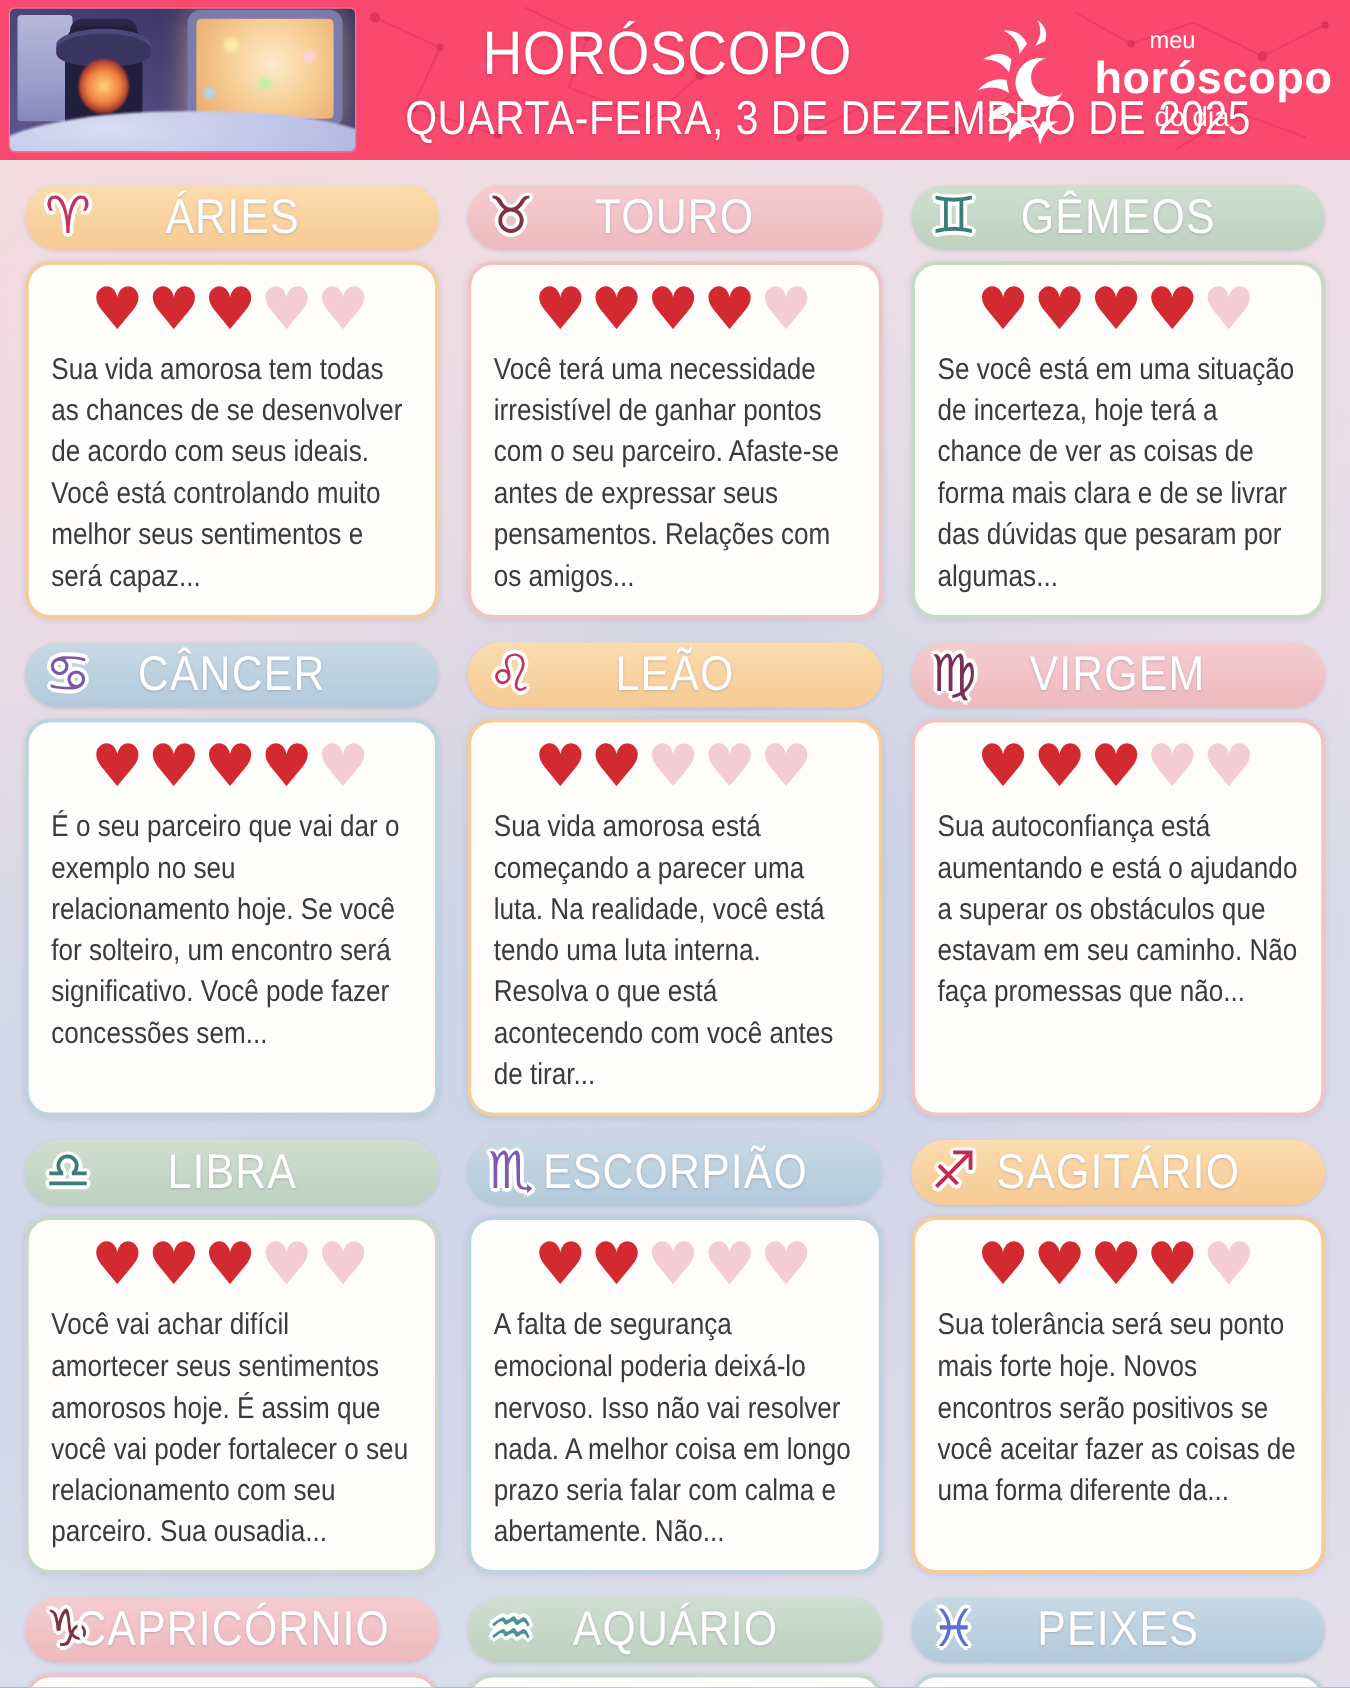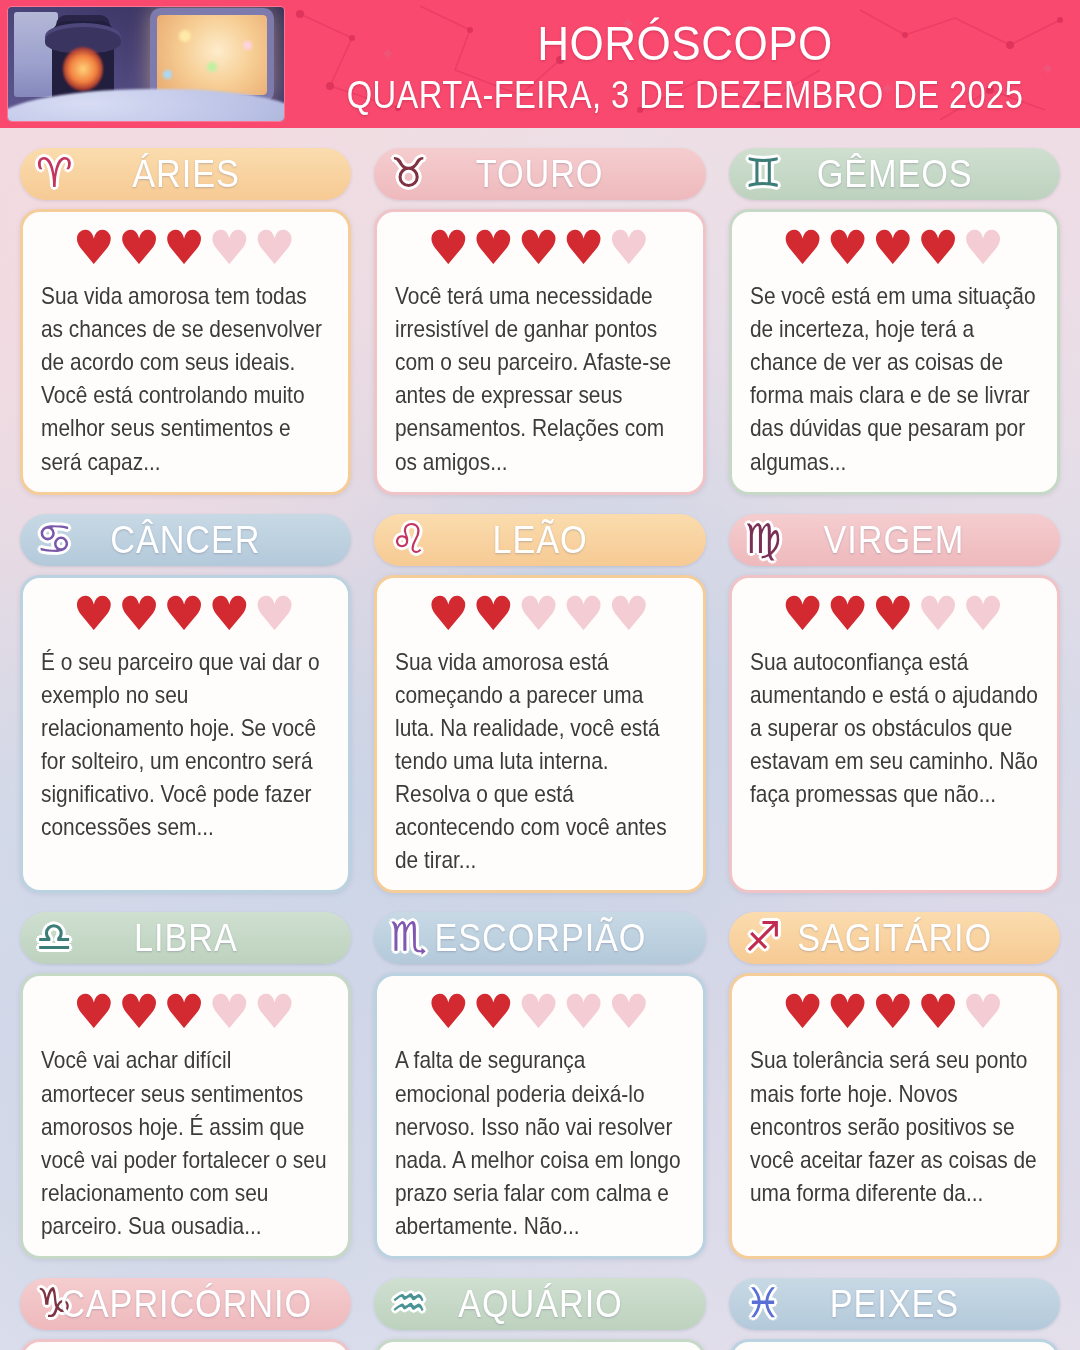--- a/index.html
+++ b/index.html
@@ -124,20 +124,40 @@
           <div class="ph-glow"></div>
         </div>
       <div class="ph-snow"></div>
     </div>
 
     <div class="banner-titles">
       <h1 class="banner-title">HORÓSCOPO</h1>
       <h2 class="banner-subtitle">QUARTA-FEIRA, 3 DE DEZEMBRO DE 2025</h2>
     </div>
 
+    <div class="brand">
+      <svg width="104" height="112" viewBox="0 0 100 108">
+        <g fill="#ffffff">
+          <path d="M50 8 C54 16 52 22 48 28 L56 24 C58 18 56 12 50 8 Z"></path>
+          <path d="M24 16 C32 20 36 26 36 34 L42 26 C38 18 32 15 24 16 Z"></path>
+          <path d="M8 38 C18 38 24 42 28 48 L30 38 C24 32 16 33 8 38 Z"></path>
+          <path d="M4 62 C14 58 22 60 28 64 L26 54 C18 52 10 55 4 62 Z"></path>
+          <path d="M12 86 C20 80 28 78 34 80 L28 72 C20 74 14 78 12 86 Z"></path>
+          <path d="M28 102 C34 94 40 90 48 90 L38 84 C30 88 27 94 28 102 Z"></path>
+          <path d="M52 104 C54 96 58 90 66 86 L54 86 C50 92 50 98 52 104 Z"></path>
+          <circle cx="52" cy="56" r="19"></circle>
+        </g>
+        <circle cx="60" cy="52" r="15" fill="#f9496f"></circle>
+      </svg>
+      <div class="brand-text">
+        <div class="brand-meu">meu</div>
+        <div class="brand-main">horóscopo</div>
+        <div class="brand-dodia">do dia</div>
+      </div>
+    </div>
   </div>
 
   <div class="grid">
   <div class="cell theme-peach">
     <div class="sign-bar">
       <span class="sign-icon" style="color: rgb(195, 53, 94);">♈</span>
       <span class="sign-name">ÁRIES</span>
     </div>
     <div class="card">
       <div class="hearts"><span class="heart filled">♥</span><span class="heart filled">♥</span><span class="heart filled">♥</span><span class="heart empty">♥</span><span class="heart empty">♥</span></div>

